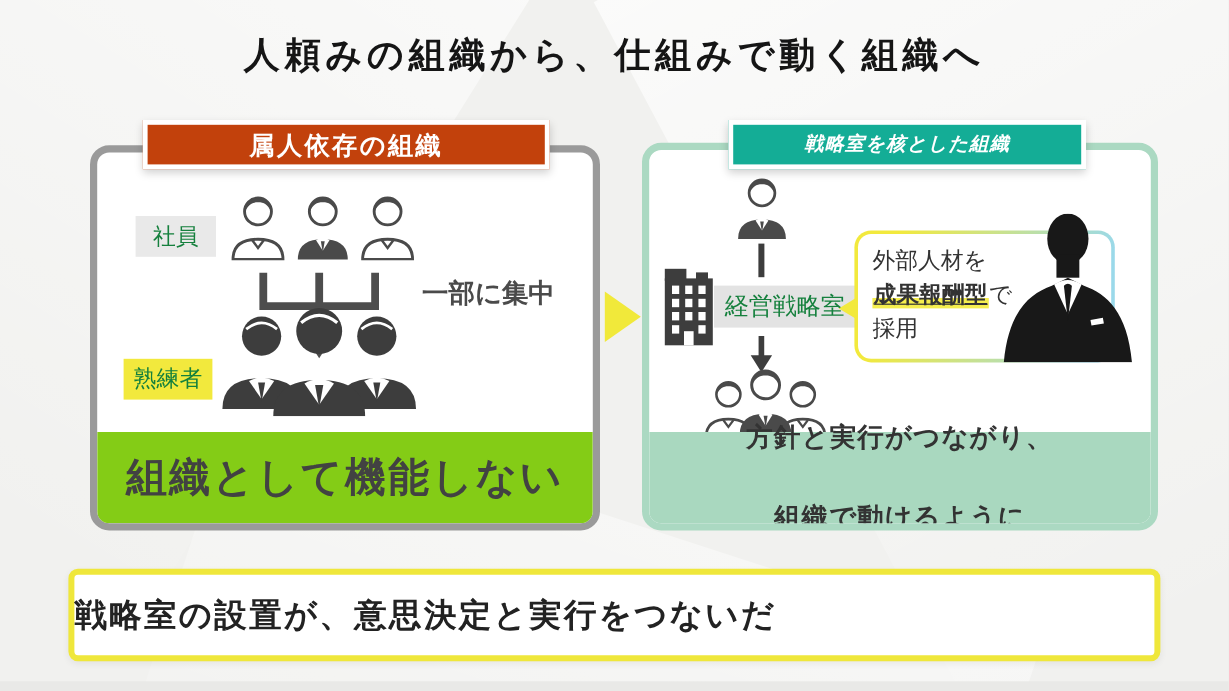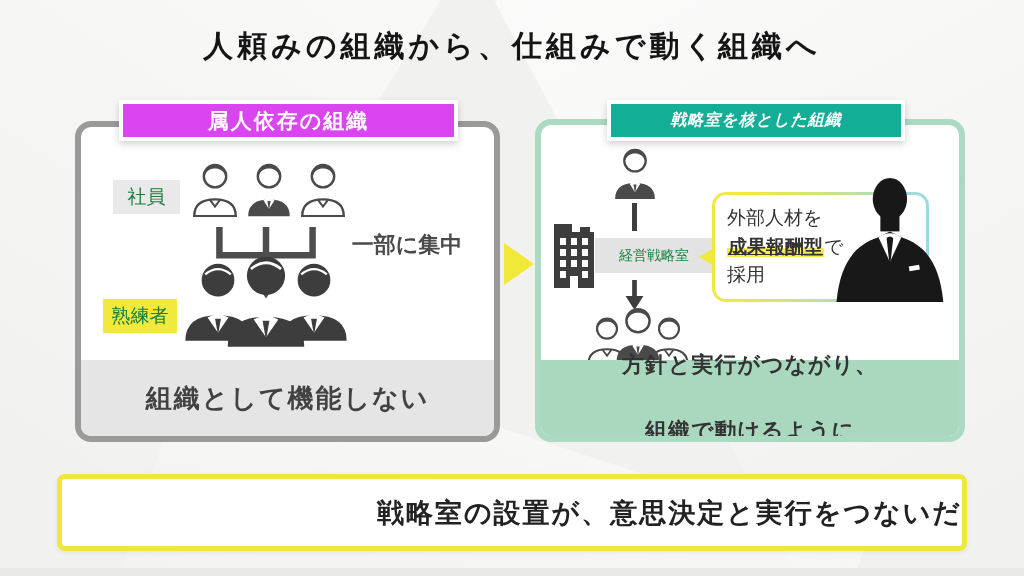--- a/index.html
+++ b/index.html
@@ -12,26 +12,26 @@
 
   .title{position:absolute;top:26px;left:0;width:100%;text-align:center;
          font-size:30px;font-weight:800;letter-spacing:4px;color:#151515;}
 
   
   .panel{position:absolute;box-sizing:border-box;background:#fff;border-radius:16px;overflow:hidden;}
   .panel-left{left:75px;top:121px;width:425px;height:321px;border:6px solid #9a9a9a;}
   .panel-right{left:535px;top:119px;width:430px;height:323px;border:6px solid #abd9c2;}
   .band{position:absolute;left:0;right:0;bottom:0;display:flex;flex-direction:column;
         align-items:center;justify-content:center;}
-  .band-left{height:76px;background:#e5e5e5;font-size:26px;font-weight:800;color:#424242;letter-spacing:2px;}
+  .band-left{height:76px;background:#84cc16;font-size:34px;font-weight:800;color:#424242;letter-spacing:2px;}
   .band-right{height:76px;background:#a9d8bf;font-size:22px;font-weight:800;color:#333;line-height:1.35;letter-spacing:1px;gap:36px;}
 
   .panel-header{position:absolute;box-sizing:border-box;display:flex;align-items:center;justify-content:center;
         border:4px solid #fff;box-shadow:0 3px 7px rgba(0,0,0,.18);color:#fff;font-weight:800;z-index:6;}
-  .header-left{left:119px;top:100px;width:339px;height:41px;background:#d946ef;font-size:21px;letter-spacing:2px;}
+  .header-left{left:119px;top:100px;width:339px;height:41px;background:#c2410c;font-size:21px;letter-spacing:2px;}
   .header-right{left:607px;top:100px;width:298px;height:41px;background:#14ad96;font-size:16px;letter-spacing:1px;font-style:italic;}
 
   .tag{position:absolute;display:flex;align-items:center;justify-content:center;
        font-size:19px;color:#15803d;}
   .tag-gray{background:#e9e9e9;}
   .tag-yellow{background:#f2e93d;}
 
   .note{position:absolute;text-align:center;font-size:22px;font-weight:600;color:#4a4a4a;line-height:1.45;}
 
   .abs{position:absolute;}
@@ -45,21 +45,21 @@
   .bubble-wrap{position:absolute;left:171px;top:67px;width:217px;height:110px;box-sizing:border-box;
        background:linear-gradient(105deg,#f2e93d 15%,#9ad9ea 90%);border-radius:14px;padding:3px;z-index:3;}
   .bubble-inner{width:100%;height:100%;box-sizing:border-box;background:#fff;border-radius:11px;
        padding:9px 12px;font-size:19px;line-height:1.5;color:#333;}
   .bubble-tail{position:absolute;left:-13px;top:56px;width:0;height:0;
        border-right:15px solid #f2e93d;border-top:9px solid transparent;border-bottom:9px solid transparent;}
   .hl{font-weight:800;background:linear-gradient(transparent 58%, #f5ee4e 58%);padding:0 1px;text-decoration:underline;}
   .silhouette{position:absolute;left:288px;top:53px;width:118px;height:124px;z-index:4;}
 
   .banner{position:absolute;left:57px;top:474px;width:910px;height:77px;box-sizing:border-box;
-       background:#fff;border:5px solid #efe73b;border-radius:8px;display:flex;align-items:center;justify-content:flex-end;
+       background:#fff;border:5px solid #efe73b;border-radius:8px;display:flex;align-items:center;justify-content:flex-start;
        font-size:27px;font-weight:800;color:#222;letter-spacing:2px;box-shadow:0 2px 6px rgba(0,0,0,.06);}
   .hidden-defs{position:absolute;width:0;height:0;overflow:hidden;}
 </style>
 </head>
 <body>
 
 <svg class="hidden-defs" aria-hidden="true">
   <defs>
     <symbol id="sym-person-outline" viewBox="0 0 60 70">
       <path d="M4 69 Q4 48 30 48 T56 69 Z" fill="#fff" stroke="#4a4a4a" stroke-width="3"></path>
@@ -171,21 +171,21 @@
 
   <div class="panel panel-right">
     <svg class="abs" style="left:71px;top:21px;" width="46" height="54">
         <use href="#sym-person-suit"></use>
       </svg>
     <div class="vline" style="left:91px;top:78px;height:28px;"></div>
 
     <svg class="abs" style="left:9px;top:97px;" width="48" height="66">
         <use href="#sym-building"></use>
       </svg>
-    <div class="tag tag-gray" style="left:54px;top:113px;width:118px;height:35px;font-size:14px;background:#e3e3e3;">経営戦略室</div>
+    <div class="tag tag-gray" style="left:54px;top:113px;width:118px;height:35px;font-size:20px;background:#e3e3e3;">経営戦略室</div>
 
     <svg class="abs" style="left:81px;top:155px;" width="25" height="32">
         <use href="#sym-down-arrow"></use>
       </svg>
 
     <div class="abs" style="left:44px;top:178px;width:110px;height:62px;">
       <svg class="abs" style="left:0;top:12px;" width="44" height="50">
           <use href="#sym-person-outline"></use>
         </svg>
       <svg class="abs" style="left:62px;top:12px;" width="44" height="50">

